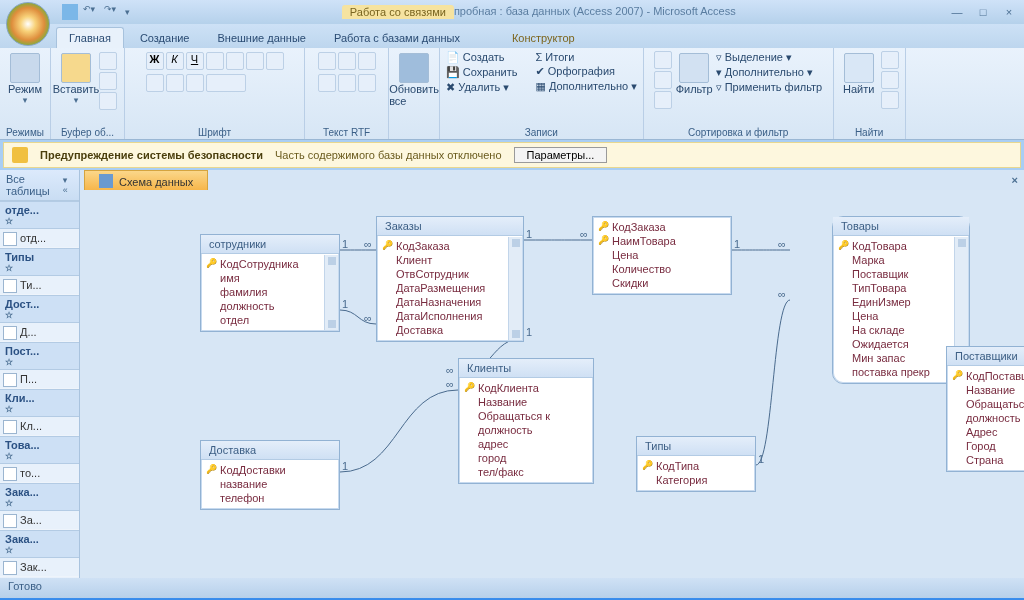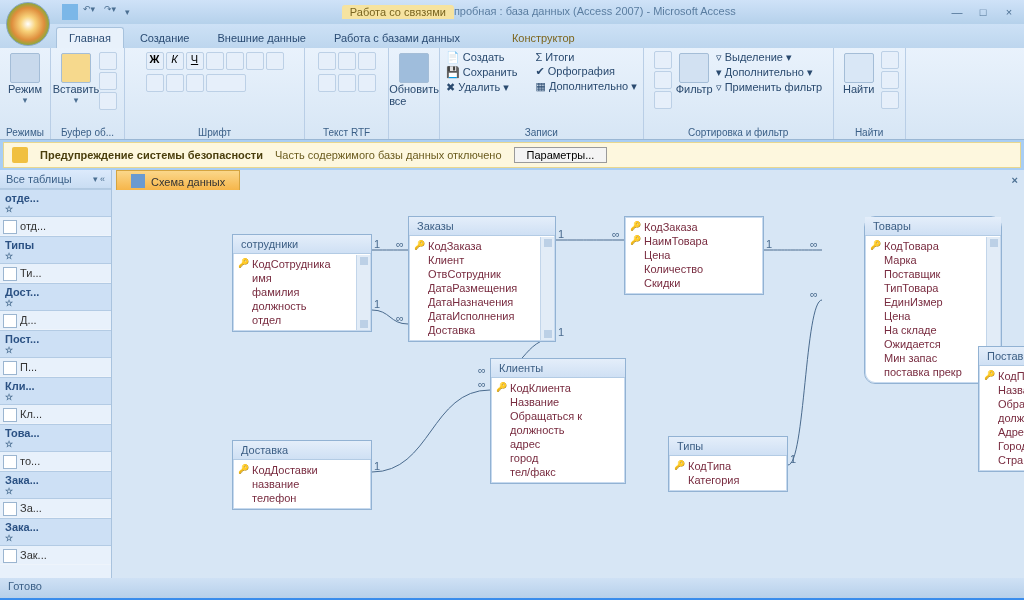--- a/index.html
+++ b/index.html
@@ -24,21 +24,21 @@
   .bigbtn { width:38px; display:flex; flex-direction:column; align-items:center; gap:0; color:#2a4a6f; padding:2px;}
   .bigbtn .ico { width:30px; height:30px; background:#c8d9ec; border:1px solid #a4bdd7; border-radius:2px;}
   .tinyrow { display:flex; gap:2px; padding:1px;}
   .tiny { width:18px; height:18px; border:1px solid #bcd0e6; background:#e6effa; border-radius:2px; display:inline-block;}
   .txt { font-size:11px; color:#2a4a6f; }
   .msgbar { height:26px; background:#fdf7de; border:1px solid #e7d790; margin:2px 3px; display:flex; align-items:center; gap:12px; padding:0 8px; color:#6b5c1f;}
   .msgbar .shield { width:16px; height:16px; background:#f0c040; border-radius:2px; display:inline-block;}
   .msgbar strong { color:#4a3e0d; font-weight:600;}
   .msgbar button { font-size:11px; padding:1px 12px; background:#f4f4f4; border:1px solid #9a9a9a; }
   .workspace { display:flex; height:408px; background:#d7e6f5; }
-  .navpane { width:112px; background:#e8f1fb; border-right:1px solid #a9c3de; overflow:hidden;}
+  .navpane { width:80px; background:#e8f1fb; border-right:1px solid #a9c3de; overflow:hidden;}
   .navhead { background:linear-gradient(#dceafc,#c9ddf3); padding:3px 6px; color:#3a5f87; border-bottom:1px solid #b2cae2; font-size:11px; display:flex; justify-content:space-between; align-items:center;}
   .navgroup { background:#cde0f5; padding:2px 5px; color:#2b5183; border-top:1px solid #b3cbe4; border-bottom:1px solid #b3cbe4; font-weight:bold; display:flex; justify-content:space-between;flex-direction:column;}
   .navitem { padding:3px 4px 3px 20px; color:#333; border-bottom:1px solid #eef4fb; position:relative; white-space:nowrap; overflow:hidden; text-overflow:ellipsis;}
   .navitem::before { content:""; position:absolute; left:3px; top:3px; width:12px; height:12px; background:#fff; border:1px solid #9bb5d0;}
   .canvas { flex:1; background:#b9cee6; position:relative; }
   .doctab { position:absolute; top:0; left:0; right:0; height:20px; background:#d6e5f5; display:flex; align-items:center;}
   .doctab .t { background:linear-gradient(#fbd78a,#f6b447); padding:3px 14px; color:#333; border:1px solid #d5a43f; border-bottom:none; display:flex; gap:6px; align-items:flex-end; margin-left:4px;}
   .doctab .t .ic { width:14px; height:14px; background:#6a9ad0; display:inline-block;}
   .doctab .x { margin-left:auto; margin-right:6px; color:#4b6f92; font-weight:bold;}
   .diagram { position:absolute; top:20px; left:0; right:0; bottom:0; background:#d7e6f5; overflow:hidden;}

